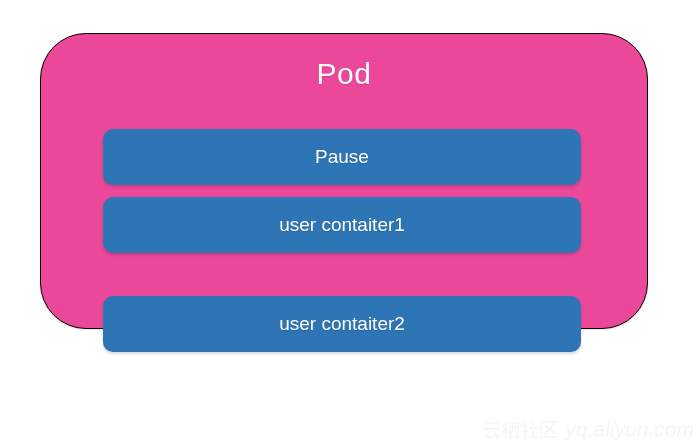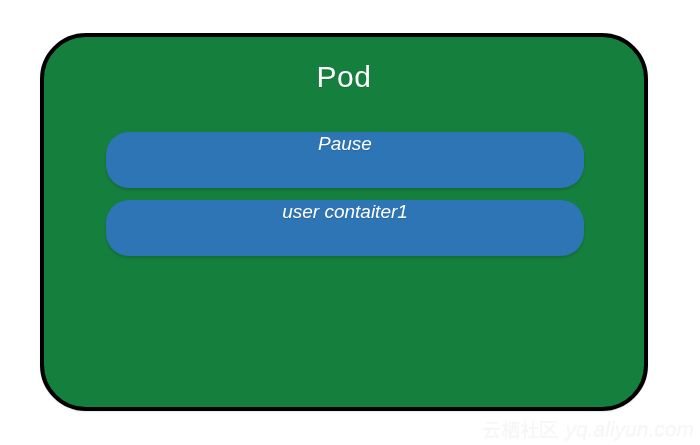--- a/index.html
+++ b/index.html
@@ -22,24 +22,24 @@
     width: 700px;
     height: 445px;
   }
 
   
   #pod-container {
     position: absolute;
     left: 40px;
     top: 33px;
     width: 608px;
-    height: 378px;
+    height: 296px;
     box-sizing: border-box;
-    background: #15803d;
-    border: 4px solid #000000;
+    background: #ec4899;
+    border: 1px solid #000000;
     border-radius: 46px;
     box-shadow: 0 1px 2px rgba(0,0,0,0.10);
   }
 
   #pod-title {
     position: absolute;
     left: 0;
     top: 22px;
     width: 100%;
     text-align: center;
@@ -52,26 +52,25 @@
   }
 
   
   .pod-child {
     position: absolute;
     left: 62px;
     width: 478px;
     height: 56px;
     box-sizing: border-box;
     background: #2E75B6;
-    border-radius: 23px;
+    border-radius: 10px;
     box-shadow: 0 2px 3px rgba(0,0,0,0.16);
     display: flex;
-    align-items: flex-start;
+    align-items: center;
     justify-content: center;
-    font-style: italic;
   }
   .pod-child .child-label {
     color: #FFFFFF;
     font-size: 19px;
     font-weight: 400;
     line-height: 24px;
     text-shadow: 0 1px 1px rgba(0,0,0,0.14);
   }
 
   #pod-child-0 { top: 95px; }
@@ -113,20 +112,23 @@
     <div id="pod-title">Pod</div>
 
     <div id="pod-child-0" class="pod-child">
       <span class="child-label">Pause</span>
     </div>
 
     <div id="pod-child-1" class="pod-child">
       <span class="child-label">user contaiter1</span>
     </div>
 
+    <div id="pod-child-2" class="pod-child">
+      <span class="child-label">user contaiter2</span>
+    </div>
 
   </div>
 
   <div id="watermark">
     <span id="watermark-cn">云栖社区</span>
     <span id="watermark-url">yq.aliyun.com</span>
   </div>
 
 </div>
 

